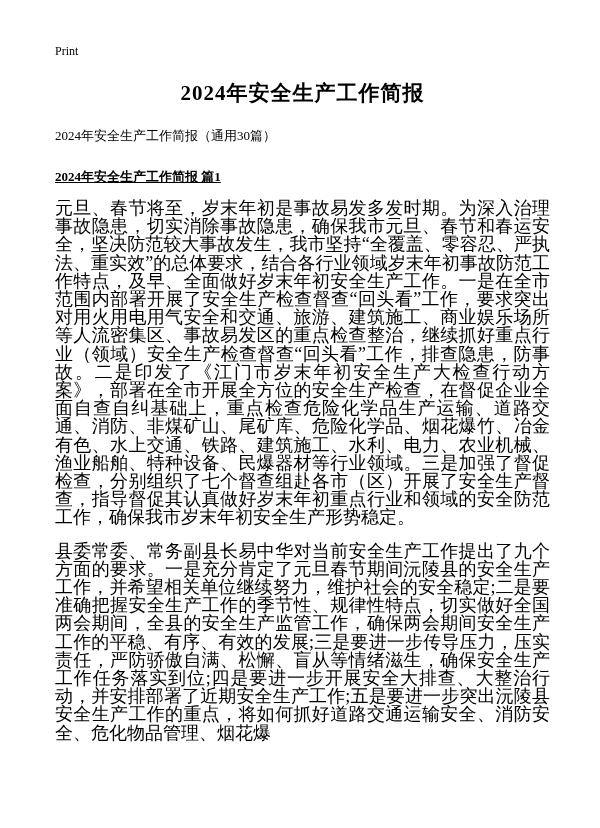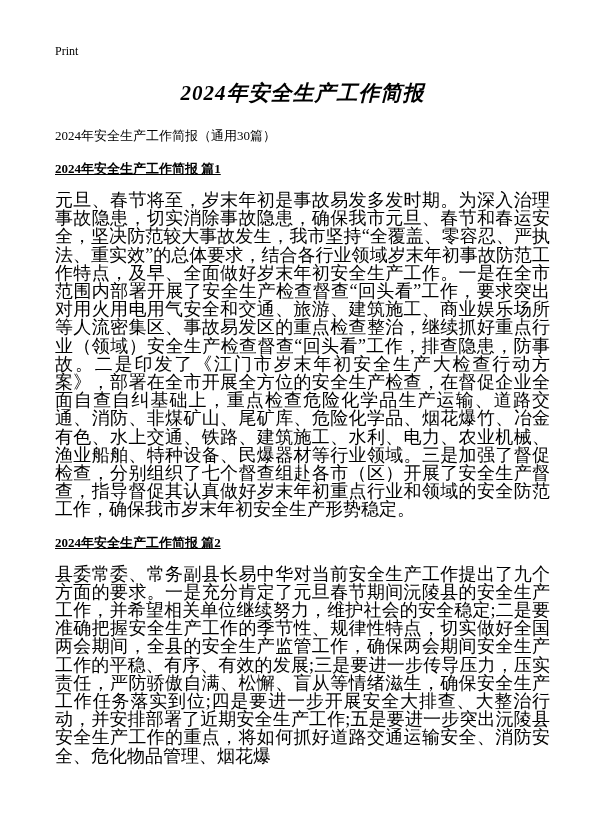--- a/index.html
+++ b/index.html
@@ -23,26 +23,25 @@
     margin-bottom: 22px;
     cursor: pointer;
   }
   .title {
     text-align: center;
     font-size: 21px;
     line-height: 26px;
     font-weight: bold;
     margin-bottom: 21px;
     letter-spacing: 1px;
-    font-style: italic;
   }
   .subtitle {
     font-size: 13px;
     line-height: 17px;
-    margin-bottom: 16px;
+    margin-bottom: 24px;
   }
   .section-heading {
     font-size: 13px;
     line-height: 17px;
     font-weight: bold;
     margin-bottom: 14px;
     text-decoration: underline;
   }
   .para {
     font-size: 18px;
@@ -61,19 +60,18 @@
   <div class="print-label">Print</div>
 
   <h1 class="title">2024年安全生产工作简报</h1>
 
   <p class="subtitle">2024年安全生产工作简报（通用30篇）</p>
 
   <h2 class="section-heading">2024年安全生产工作简报 篇1</h2>
 
   <p class="para">元旦、春节将至，岁末年初是事故易发多发时期。为深入治理事故隐患，切实消除事故隐患，确保我市元旦、春节和春运安全，坚决防范较大事故发生，我市坚持“全覆盖、零容忍、严执法、重实效”的总体要求，结合各行业领域岁末年初事故防范工作特点，及早、全面做好岁末年初安全生产工作。一是在全市范围内部署开展了安全生产检查督查“回头看”工作，要求突出对用火用电用气安全和交通、旅游、建筑施工、商业娱乐场所等人流密集区、事故易发区的重点检查整治，继续抓好重点行业（领域）安全生产检查督查“回头看”工作，排查隐患，防事故。二是印发了《江门市岁末年初安全生产大检查行动方案》，部署在全市开展全方位的安全生产检查，在督促企业全面自查自纠基础上，重点检查危险化学品生产运输、道路交通、消防、非煤矿山、尾矿库、危险化学品、烟花爆竹、冶金有色、水上交通、铁路、建筑施工、水利、电力、农业机械、渔业船舶、特种设备、民爆器材等行业领域。三是加强了督促检查，分别组织了七个督查组赴各市（区）开展了安全生产督查，指导督促其认真做好岁末年初重点行业和领域的安全防范工作，确保我市岁末年初安全生产形势稳定。</p>
 
-  <h2 class="section-heading">2024年安全生产工作简报 篇2</h2>
 
 
 
   <p class="para">县委常委、常务副县长易中华对当前安全生产工作提出了九个方面的要求。一是充分肯定了元旦春节期间沅陵县的安全生产工作，并希望相关单位继续努力，维护社会的安全稳定;二是要准确把握安全生产工作的季节性、规律性特点，切实做好全国两会期间，全县的安全生产监管工作，确保两会期间安全生产工作的平稳、有序、有效的发展;三是要进一步传导压力，压实责任，严防骄傲自满、松懈、盲从等情绪滋生，确保安全生产工作任务落实到位;四是要进一步开展安全大排查、大整治行动，并安排部署了近期安全生产工作;五是要进一步突出沅陵县安全生产工作的重点，将如何抓好道路交通运输安全、消防安全、危化物品管理、烟花爆</p>
 
 </div>
 
 </body></html>

